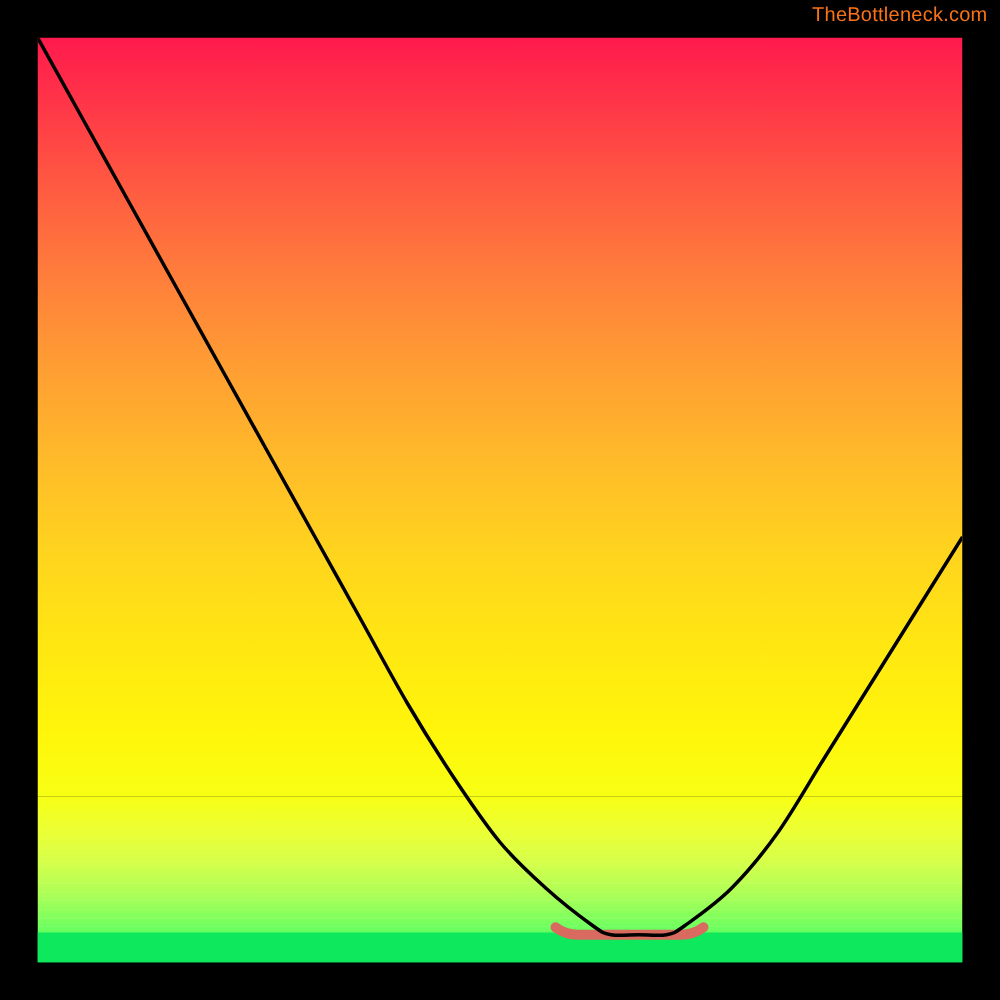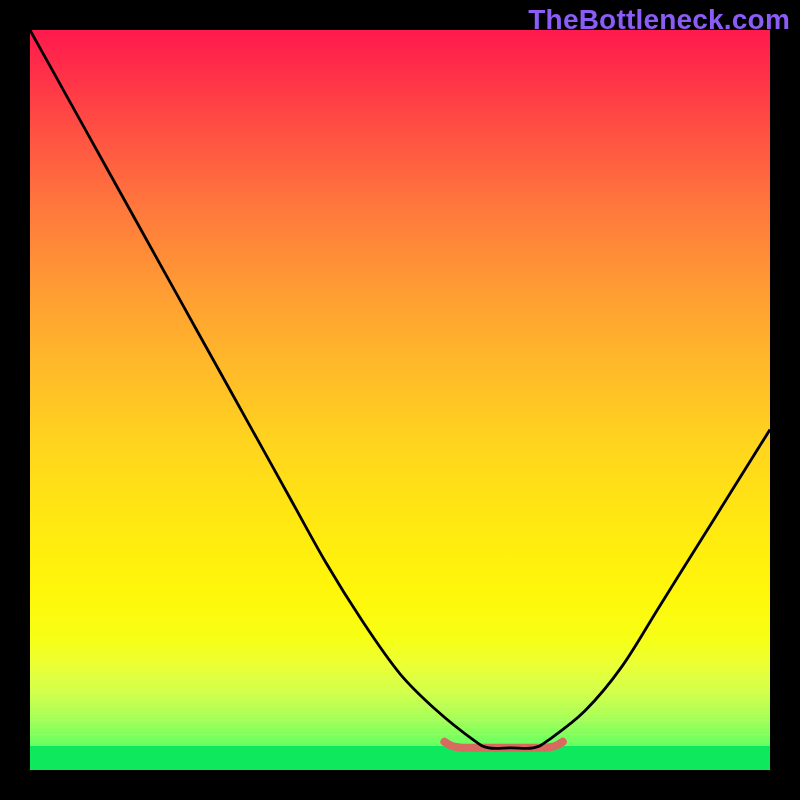--- a/index.html
+++ b/index.html
@@ -14,23 +14,23 @@
   .frame {
     position: relative;
     width: 800px;
     height: 800px;
     background: #000;
   }
   .watermark {
     position: absolute;
     top: 4px;
     right: 10px;
-    color: #8b5cf6;
-    font-size: 28px;
-    font-weight: 700;
+    color: #f97316;
+    font-size: 16px;
+    font-weight: 400;
     letter-spacing: 0.2px;
     z-index: 20;
   }
   .plot-area {
     position: absolute;
     left: 30px;
     top: 30px;
     width: 740px;
     height: 740px;
     overflow: hidden;

